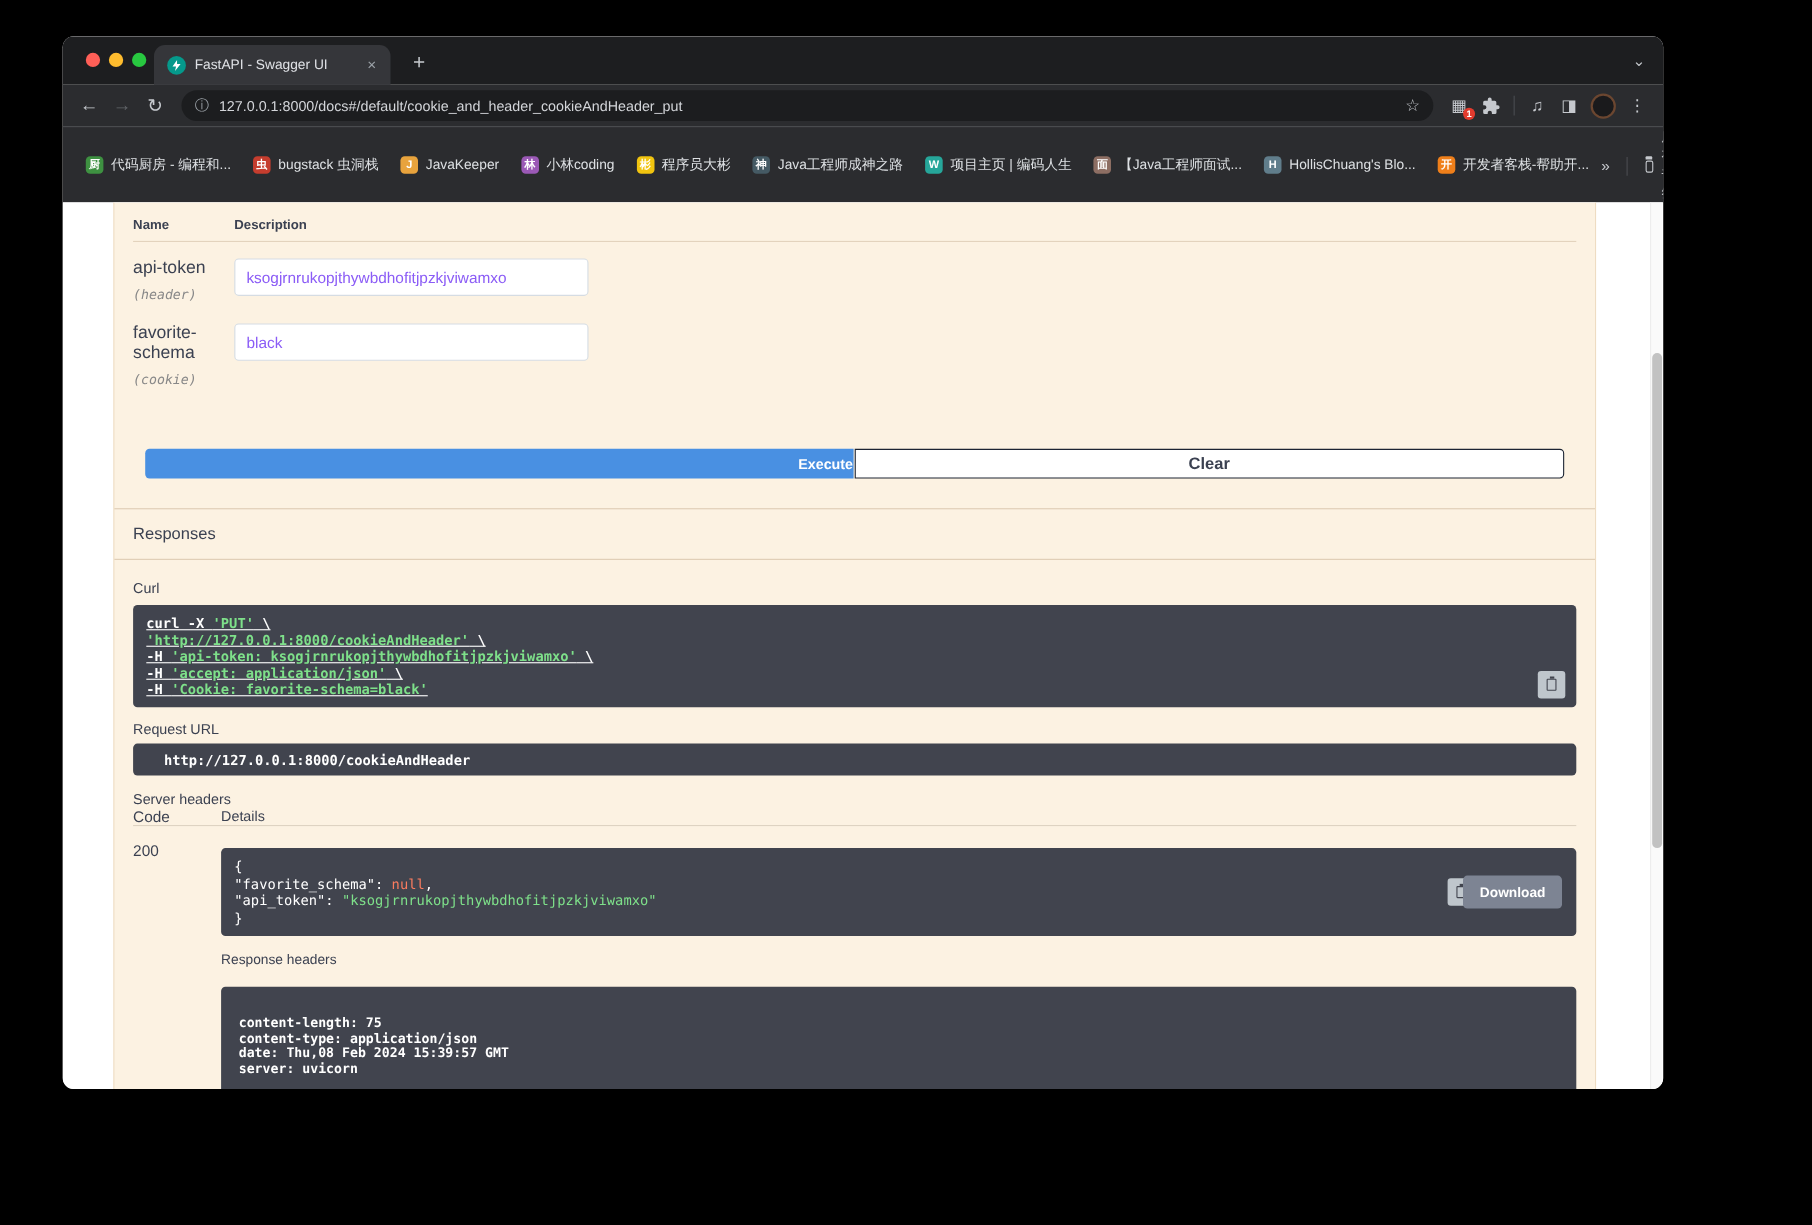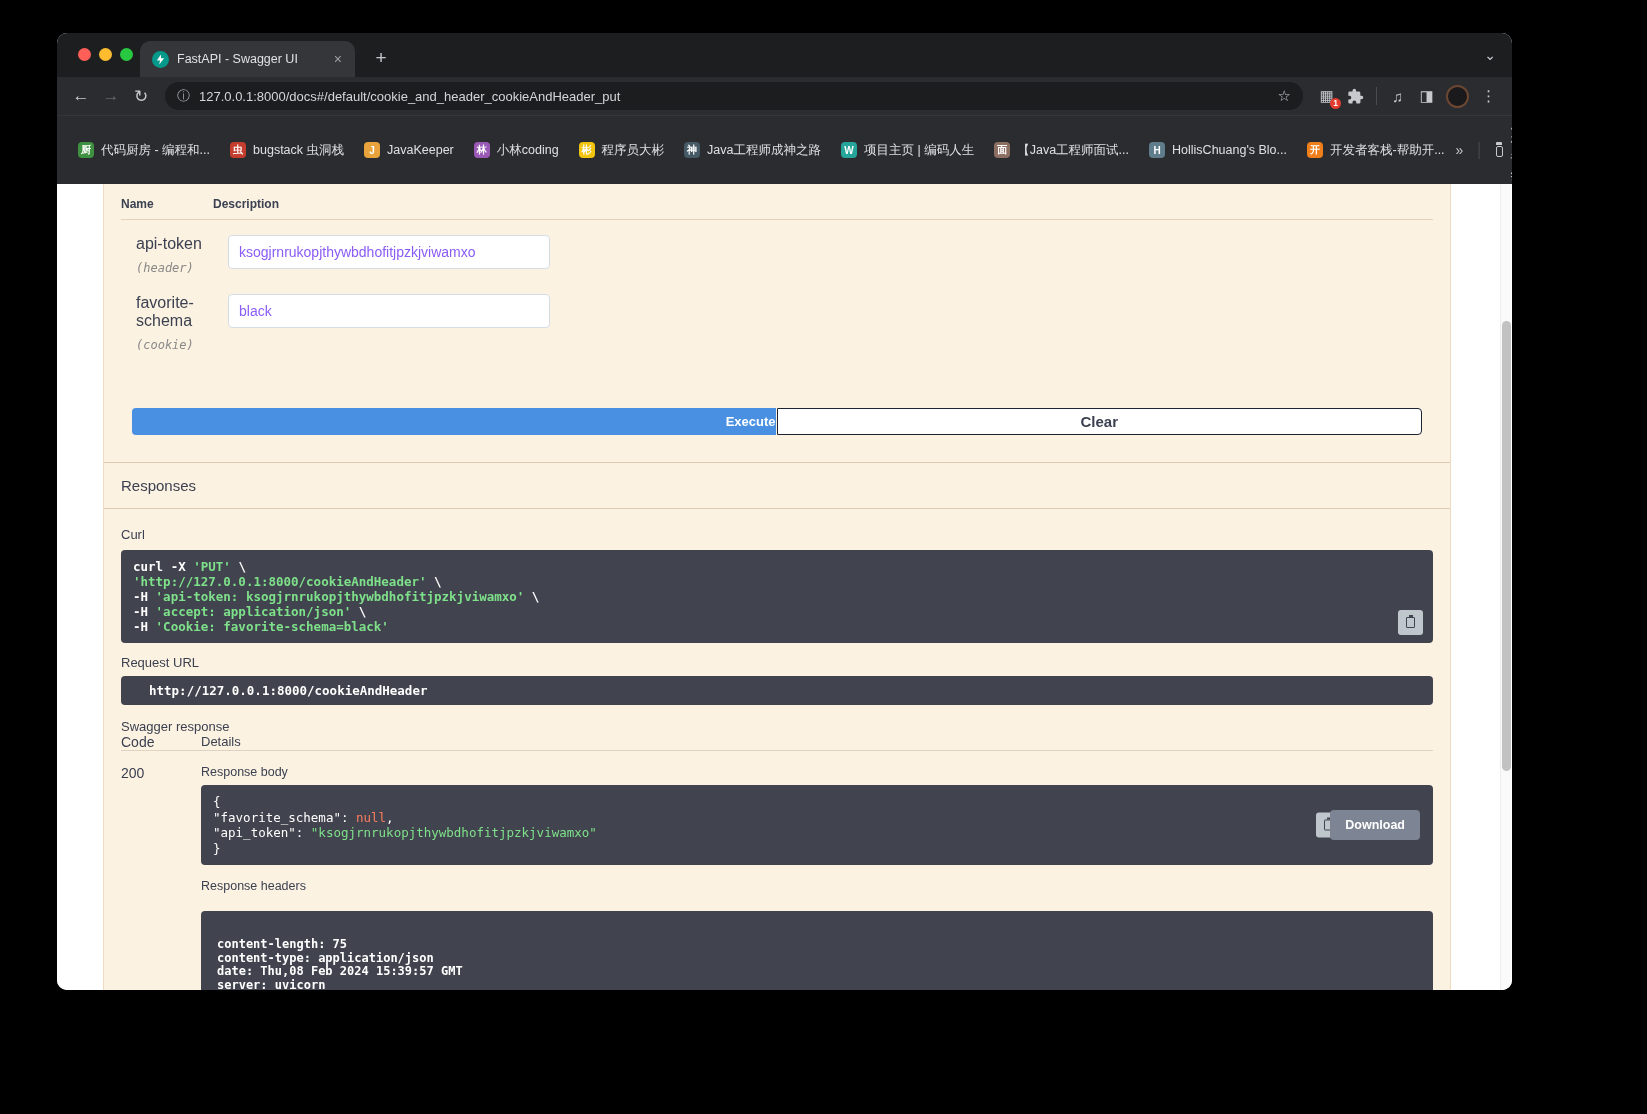--- a/index.html
+++ b/index.html
@@ -39,32 +39,32 @@
   .more { font-size:14px; }
   .vsep { color:#4a4c50; font-size:14px; }
   .all-bm { display:flex; align-items:center; gap:7px; font-size:12.5px; color:#dde0e3; }
   .folder { width:15px; height:11px; border:1.5px solid #c6c9ce; border-radius:2px; position:relative; margin-top:2px; }
   .folder::before { content:""; position:absolute; top:-4.5px; left:-1.5px; width:6px; height:3px; background:#c6c9ce; border-radius:1px 1px 0 0; }
 
   
   .page { flex:1; position:relative; background:#fff; overflow:hidden; }
   .opblock { position:absolute; left:46px; top:-18px; width:1348px; background:#fcf2e2; border:1px solid #eedcc2; border-radius:4px; color:#3b4151; padding-bottom:90px; }
   .table-header { margin:0 17px; padding:30px 0 8px; border-bottom:1px solid #e3d3bd; display:grid; grid-template-columns:92px 1fr; font-size:12px; font-weight:700; }
-  .param-row { display:grid; grid-template-columns:92px 1fr; padding:15px 32px 4px; }
+  .param-row { display:grid; grid-template-columns:92px 1fr; padding:15px 17px 4px; }
   .param-name { font-size:16px; }
   .param-in { font-family:"DejaVu Sans Mono",monospace; font-style:italic; font-size:12px; color:#888; margin-top:8px; }
   .param-input { width:322px; padding:8px 10px; font-size:14px; border:1px solid #d5dce3; border-radius:4px; color:#8b5cf6; background:#fff; font-family:"Liberation Sans",sans-serif; }
   .execute-row { display:flex; margin:52px 28px 0; gap:1px; height:27px; }
   .execute-btn { flex:1; background:#4990e2; color:#fff; border:none; border-radius:4px 0 0 4px; font-weight:700; font-size:13px; font-family:"Liberation Sans",sans-serif; cursor:pointer;text-align:right; }
   .clear-btn { flex:1; background:#fff; color:#3b4151; border:1px solid #1c2433; border-radius:0 4px 4px 0; font-weight:700; font-size:15px; font-family:"Liberation Sans",sans-serif; cursor:pointer; }
   .responses-header { margin-top:27px; border-top:1px solid #decbb3; border-bottom:1px solid #decbb3; padding:14px 17px; font-size:15px; }
   .responses-body { padding:18px 17px 0; }
   .block-label { font-size:13px; }
   .code-block { background:#41444e; border-radius:4px; padding:9px 12px; font-family:"DejaVu Sans Mono",monospace; font-size:12.5px; line-height:15px; color:#fff; position:relative; margin-top:8px; }
-  .curl-block .code-line { font-weight:600; }
+  .curl-block .code-line { font-weight:600;text-decoration:underline; }
   .tok-s { color:#7ee08a; } .tok-n { color:#fb7c5f; } .tok-p { color:#fff; }
   .url-label { margin-top:12px; }
   .url-block { margin-top:6px; padding:7px 28px; font-weight:700; font-size:12.5px; line-height:15px; }
   .server-label { margin-top:14px; }
   .code-details { display:grid; grid-template-columns:80px 1fr; border-bottom:1px solid #ded3c2; }
   .code-hdr { font-size:14px; } .details-hdr { font-size:13px; }
   .response-row { display:grid; grid-template-columns:80px 1fr; margin-top:14px; }
   .status-code { font-size:14px; }
   .resp-label { font-size:12.5px; }
   .json-block { margin-top:6px; line-height:15.5px; }
@@ -224,31 +224,30 @@
               <div class="code-line"><span class="tok-p">  -H </span><span class="tok-s">'Cookie: favorite-schema=black'</span></div>
             </div>
           <span class="copy-btn curl-copy">
               <span class="clip"></span>
             </span>
         </div>
 
         <div class="block-label url-label">Request URL</div>
         <div class="code-block url-block">http://127.0.0.1:8000/cookieAndHeader</div>
 
-        <div class="block-label server-label">Swagger response</div>
+        <div class="block-label server-label">Server headers</div>
 
         <div class="code-details">
           <span class="code-hdr">Code</span>
           <span class="details-hdr">Details</span>
         </div>
 
         <div class="response-row">
           <span class="status-code">200</span>
           <div>
-            <div class="resp-label">Response body</div>
             <div class="code-block json-block">
               <div>
                   <div class="code-line"><span class="tok-p">{</span></div>
                   <div class="code-line"><span class="tok-p">  "favorite_schema": </span><span class="tok-n">null</span><span class="tok-p">,</span></div>
                   <div class="code-line"><span class="tok-p">  "api_token": </span><span class="tok-s">"ksogjrnrukopjthywbdhofitjpzkjviwamxo"</span></div>
                   <div class="code-line"><span class="tok-p">}</span></div>
                 </div>
               <span class="copy-btn json-copy">
                   <span class="clip"></span>
                 </span>

